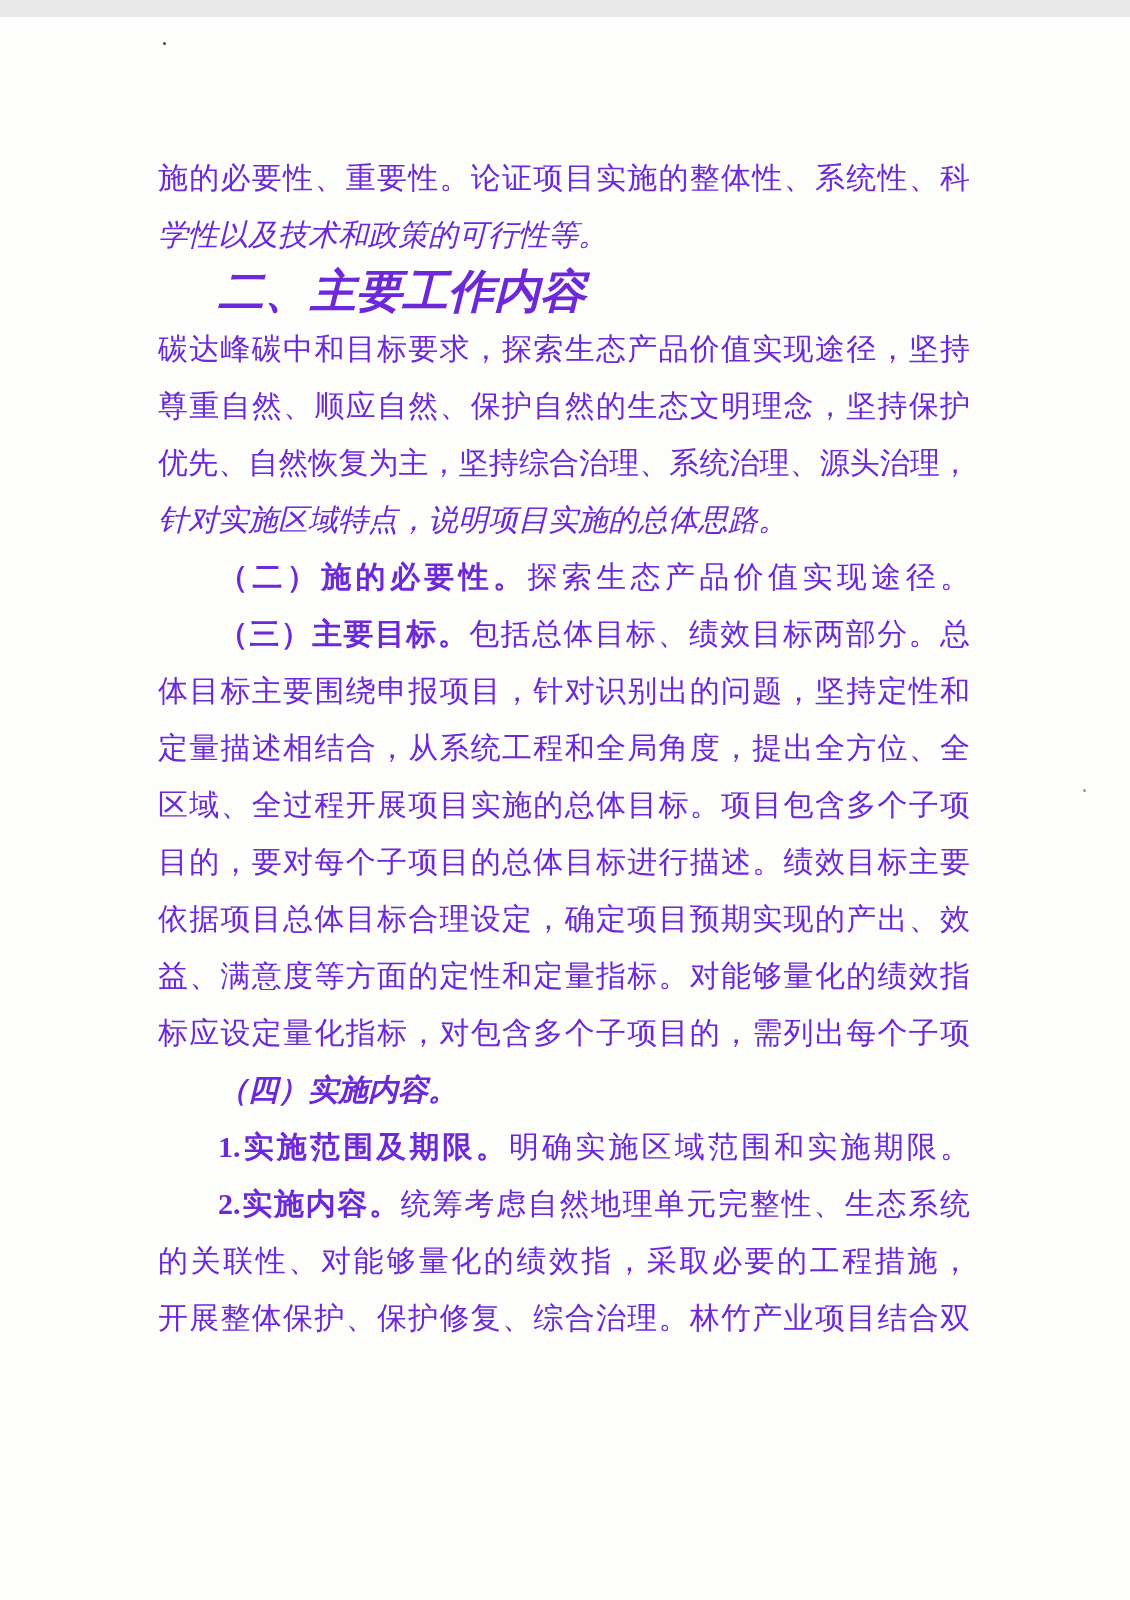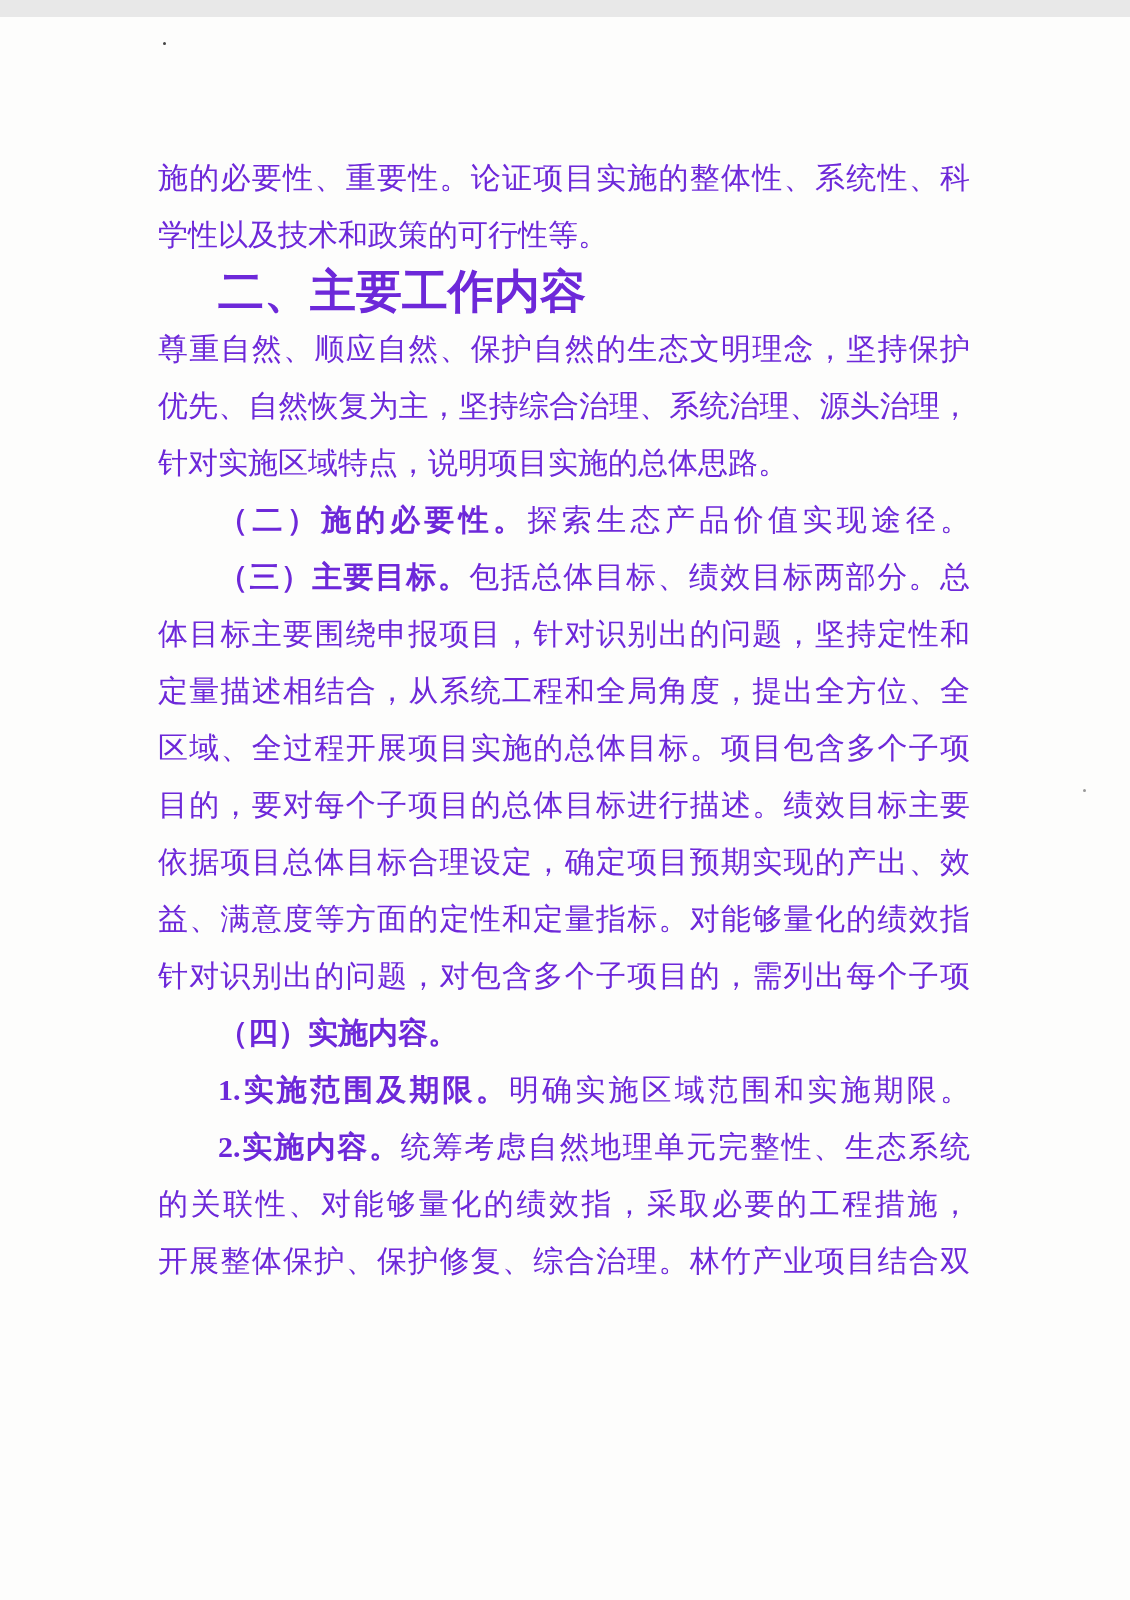--- a/index.html
+++ b/index.html
@@ -29,20 +29,21 @@
     letter-spacing: 0;
     white-space: normal;
   }
   .line.justify {
     text-align: justify;
     text-align-last: justify;
   }
   .line.left {
     text-align: right;
     text-align-last: left;
+    font-style: italic;
   }
   .line.indent {
     text-indent: 60px;
   }
   .line.heading {
     font-family: "Liberation Sans", "DejaVu Sans", sans-serif;
     font-weight: 700;
     font-size: 46px;
   }
   .seg.bold {
@@ -55,32 +56,33 @@
   }
 </style>
 </head>
 <body>
 
 <div class="page">
   <div class="text-block">
       <div class="line justify"><span class="seg">施的必要性、重要性。论证项目实施的整体性、系统性、科</span></div>
       <div class="line left"><span class="seg">学性以及技术和政策的可行性等。</span></div>
       <div class="line left indent heading"><span class="seg bold">二、主要工作内容</span></div>
+      <div class="line justify"><span class="seg">碳达峰碳中和目标要求，探索生态产品价值实现途径，坚持</span></div>
       <div class="line justify"><span class="seg">尊重自然、顺应自然、保护自然的生态文明理念，坚持保护</span></div>
       <div class="line justify"><span class="seg">优先、自然恢复为主，坚持综合治理、系统治理、源头治理，</span></div>
       <div class="line left"><span class="seg">针对实施区域特点，说明项目实施的总体思路。</span></div>
       <div class="line justify indent"><span class="seg bold">（二）施的必要性。</span><span class="seg">探索生态产品价值实现途径。</span></div>
       <div class="line justify indent"><span class="seg bold">（三）主要目标。</span><span class="seg">包括总体目标、绩效目标两部分。总</span></div>
       <div class="line justify"><span class="seg">体目标主要围绕申报项目，针对识别出的问题，坚持定性和</span></div>
       <div class="line justify"><span class="seg">定量描述相结合，从系统工程和全局角度，提出全方位、全</span></div>
       <div class="line justify"><span class="seg">区域、全过程开展项目实施的总体目标。项目包含多个子项</span></div>
       <div class="line justify"><span class="seg">目的，要对每个子项目的总体目标进行描述。绩效目标主要</span></div>
       <div class="line justify"><span class="seg">依据项目总体目标合理设定，确定项目预期实现的产出、效</span></div>
       <div class="line justify"><span class="seg">益、满意度等方面的定性和定量指标。对能够量化的绩效指</span></div>
-      <div class="line justify"><span class="seg">针对识别出的问题，对包含多个子项目的，需列出每个子项</span></div>
+      <div class="line justify"><span class="seg">标应设定量化指标，对包含多个子项目的，需列出每个子项</span></div>
       <div class="line left indent"><span class="seg bold">（四）实施内容。</span></div>
       <div class="line justify indent"><span class="seg bold">1.实施范围及期限。</span><span class="seg">明确实施区域范围和实施期限。</span></div>
       <div class="line justify indent"><span class="seg bold">2.实施内容。</span><span class="seg">统筹考虑自然地理单元完整性、生态系统</span></div>
       <div class="line justify"><span class="seg">的关联性、对能够量化的绩效指，采取必要的工程措施，</span></div>
       <div class="line justify"><span class="seg">开展整体保护、保护修复、综合治理。林竹产业项目结合双</span></div>
     </div>
 <div class="speck" style="left: 163px; top: 25px; width: 3px; height: 3px; background: rgb(68, 68, 68);"></div>
     <div class="speck" style="left: 1083px; top: 772px; width: 3px; height: 3px; background: rgb(153, 153, 153);"></div>
   </div>
 

